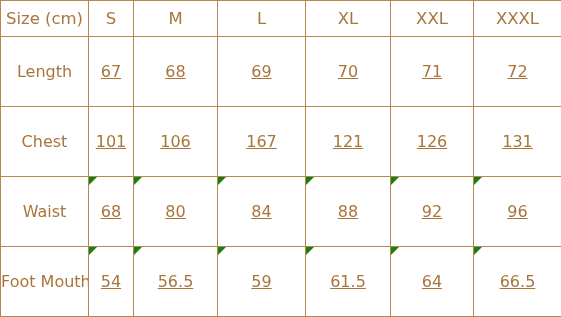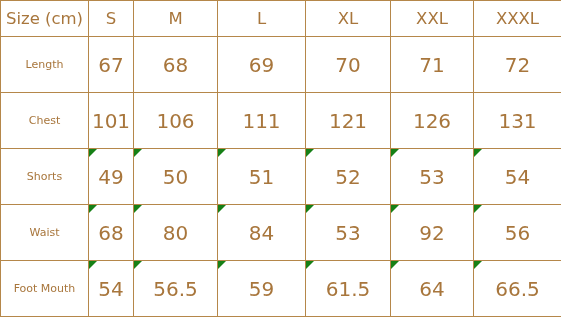--- a/index.html
+++ b/index.html
@@ -45,26 +45,27 @@
 
   .size-chart th {
     font-size: 16.5px;
   }
 
   .hdr-label {
     font-size: 16px;
   }
 
   .row-label {
-    font-size: 11px;
+    font-size: 16px;
     white-space: nowrap;
   }
 
   .size-chart td.val {
-    font-size: 20px;
+    font-size: 16px;
+    text-decoration: underline;
   }
 
   
   td.flagged::before {
     content: "";
     position: absolute;
     top: 0;
     left: 0;
     width: 0;
     height: 0;
@@ -104,42 +105,33 @@
       <td class="val">68</td>
       <td class="val">69</td>
       <td class="val">70</td>
       <td class="val">71</td>
       <td class="val">72</td>
     </tr>
     <tr>
       <td class="row-label">Chest</td>
       <td class="val">101</td>
       <td class="val">106</td>
-      <td class="val">111</td>
+      <td class="val">167</td>
       <td class="val">121</td>
       <td class="val">126</td>
       <td class="val">131</td>
-    </tr>
-    <tr>
-      <td class="row-label">Shorts</td>
-      <td class="val flagged">49</td>
-      <td class="val flagged">50</td>
-      <td class="val flagged">51</td>
-      <td class="val flagged">52</td>
-      <td class="val flagged">53</td>
-      <td class="val flagged">54</td>
     </tr>
     <tr>
       <td class="row-label">Waist</td>
       <td class="val flagged">68</td>
       <td class="val flagged">80</td>
       <td class="val flagged">84</td>
-      <td class="val flagged">53</td>
+      <td class="val flagged">88</td>
       <td class="val flagged">92</td>
-      <td class="val flagged">56</td>
+      <td class="val flagged">96</td>
     </tr>
     <tr>
       <td class="row-label">Foot Mouth</td>
       <td class="val flagged">54</td>
       <td class="val flagged">56.5</td>
       <td class="val flagged">59</td>
       <td class="val flagged">61.5</td>
       <td class="val flagged">64</td>
       <td class="val flagged">66.5</td>
     </tr>

